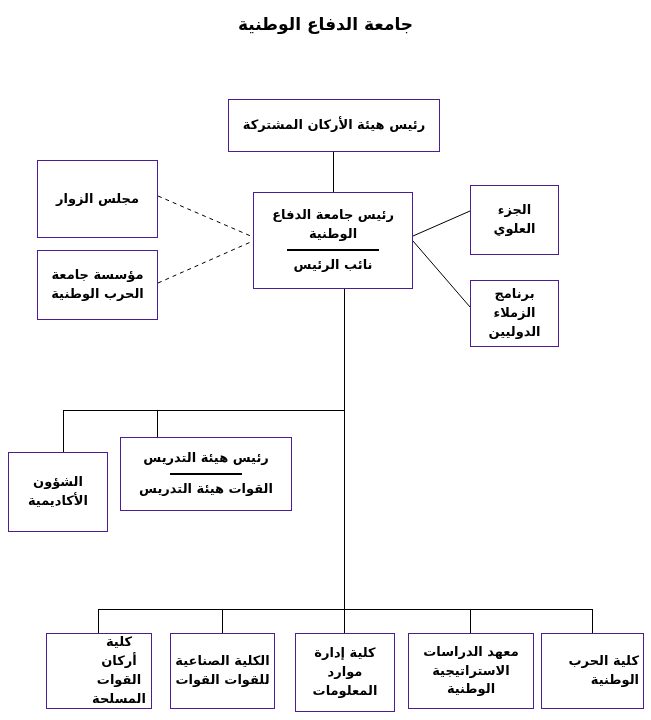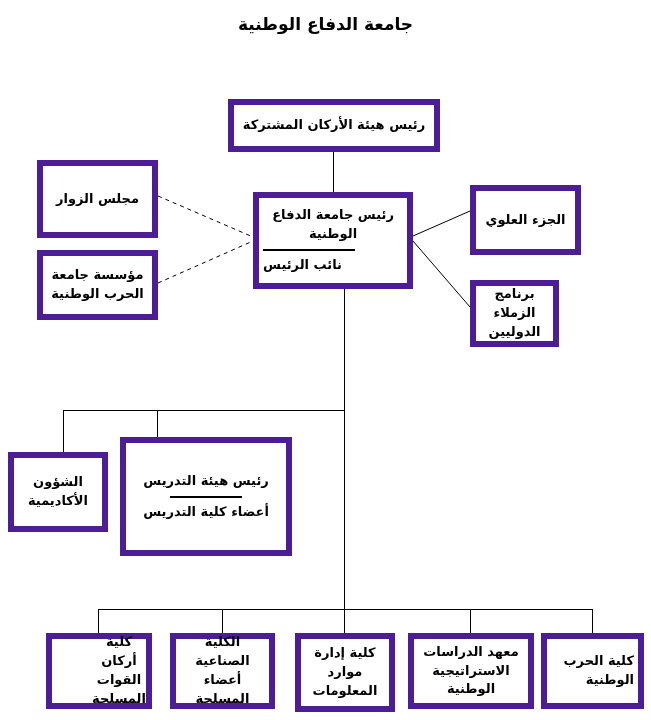--- a/index.html
+++ b/index.html
@@ -21,21 +21,21 @@
     top: 14px;
     left: 0;
     width: 100%;
     text-align: center;
     font-size: 17px;
     font-weight: bold;
     direction: rtl;
   }
   .node {
     position: absolute;
-    border: 6px solid #4c1d95;
+    border: 1px solid #4c1d95;
     background: #ffffff;
     display: flex;
     flex-direction: column;
     align-items: center;
     justify-content: center;
     text-align: center;
     direction: rtl;
     font-size: 13px;
     font-weight: bold;
     line-height: 1.45;
@@ -86,58 +86,58 @@
     <line x1="158" y1="196" x2="253" y2="237" stroke="#000000" stroke-width="1" stroke-dasharray="4 4"></line>
     <line x1="158" y1="283" x2="253" y2="241" stroke="#000000" stroke-width="1" stroke-dasharray="4 4"></line>
     <line x1="413" y1="236" x2="470" y2="211" stroke="#000000" stroke-width="1"></line>
     <line x1="413" y1="241" x2="470" y2="307" stroke="#000000" stroke-width="1"></line>
   </svg>
 
   <div class="node" style="left:228px; top:99px; width:212px; height:53px;">
     <span>رئيس هيئة الأركان المشتركة</span>
   </div>
 
-  <div class="node" style="left:253px; top:192px; width:160px; height:97px;align-items:flex-end;">
+  <div class="node" style="left:253px; top:192px; width:160px; height:97px;">
     <span>رئيس جامعة الدفاع الوطنية</span>
     <div class="divider" style="width:92px;"></div>
     <span>نائب الرئيس</span>
   </div>
 
   <div class="node" style="left:37px; top:160px; width:121px; height:78px;">
     <span>مجلس الزوار</span>
   </div>
 
   <div class="node" style="left:37px; top:250px; width:121px; height:70px;">
     <span>مؤسسة جامعة الحرب الوطنية</span>
   </div>
 
-  <div class="node" style="left:470px; top:185px; width:111px; height:70px;">
+  <div class="node" style="left:470px; top:185px; width:89px; height:70px;">
     <span>الجزء العلوي</span>
   </div>
 
   <div class="node" style="left:470px; top:280px; width:89px; height:67px;">
     <span>برنامج الزملاء الدوليين</span>
   </div>
 
   <div class="node" style="left:8px; top:452px; width:100px; height:80px;">
     <span>الشؤون الأكاديمية</span>
   </div>
 
-  <div class="node" style="left:120px; top:437px; width:172px; height:119px;">
+  <div class="node" style="left:120px; top:437px; width:172px; height:74px;">
     <span>رئيس هيئة التدريس</span>
     <div class="divider" style="width:72px;"></div>
-    <span>أعضاء كلية التدريس</span>
+    <span>القوات هيئة التدريس</span>
   </div>
 
   <div class="node" style="left:46px; top:633px; width:106px; height:76px;padding-left:44px;">
     <span>كلية أركان القوات المسلحة</span>
   </div>
 
   <div class="node" style="left:170px; top:633px; width:105px; height:76px;">
-    <span>الكلية الصناعية أعضاء المسلحة</span>
+    <span>الكلية الصناعية للقوات القوات</span>
   </div>
 
   <div class="node" style="left:295px; top:633px; width:100px; height:79px;">
     <span>كلية إدارة موارد المعلومات</span>
   </div>
 
   <div class="node" style="left:408px; top:633px; width:126px; height:76px;justify-content:center;">
     <span>معهد الدراسات الاستراتيجية الوطنية</span>
   </div>
 

